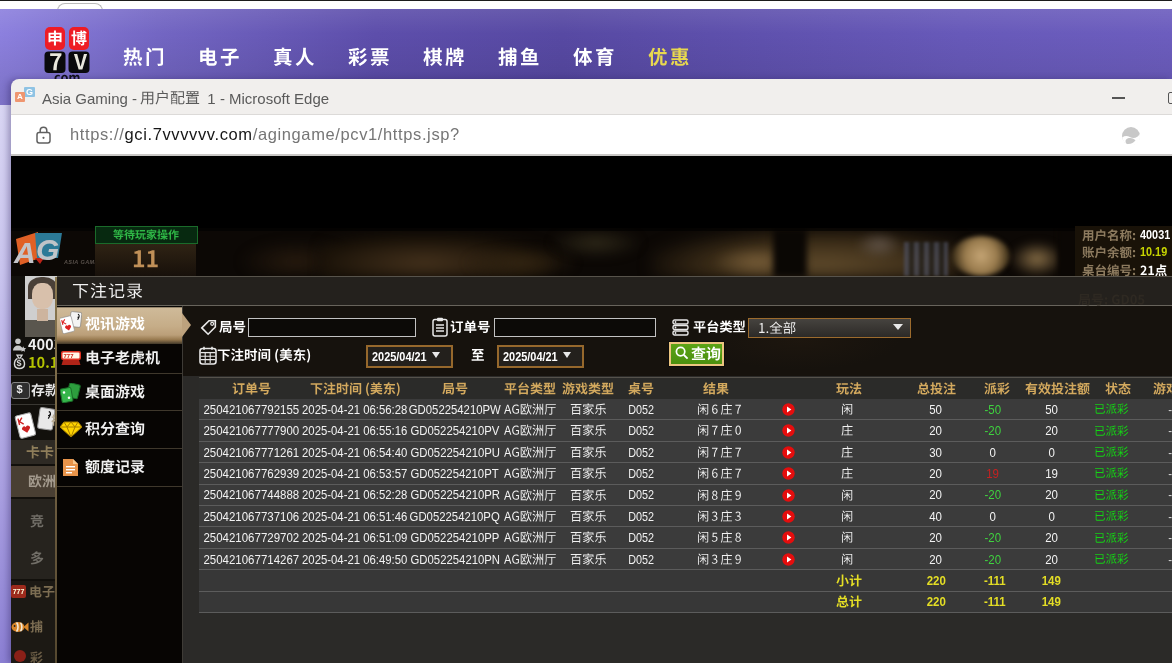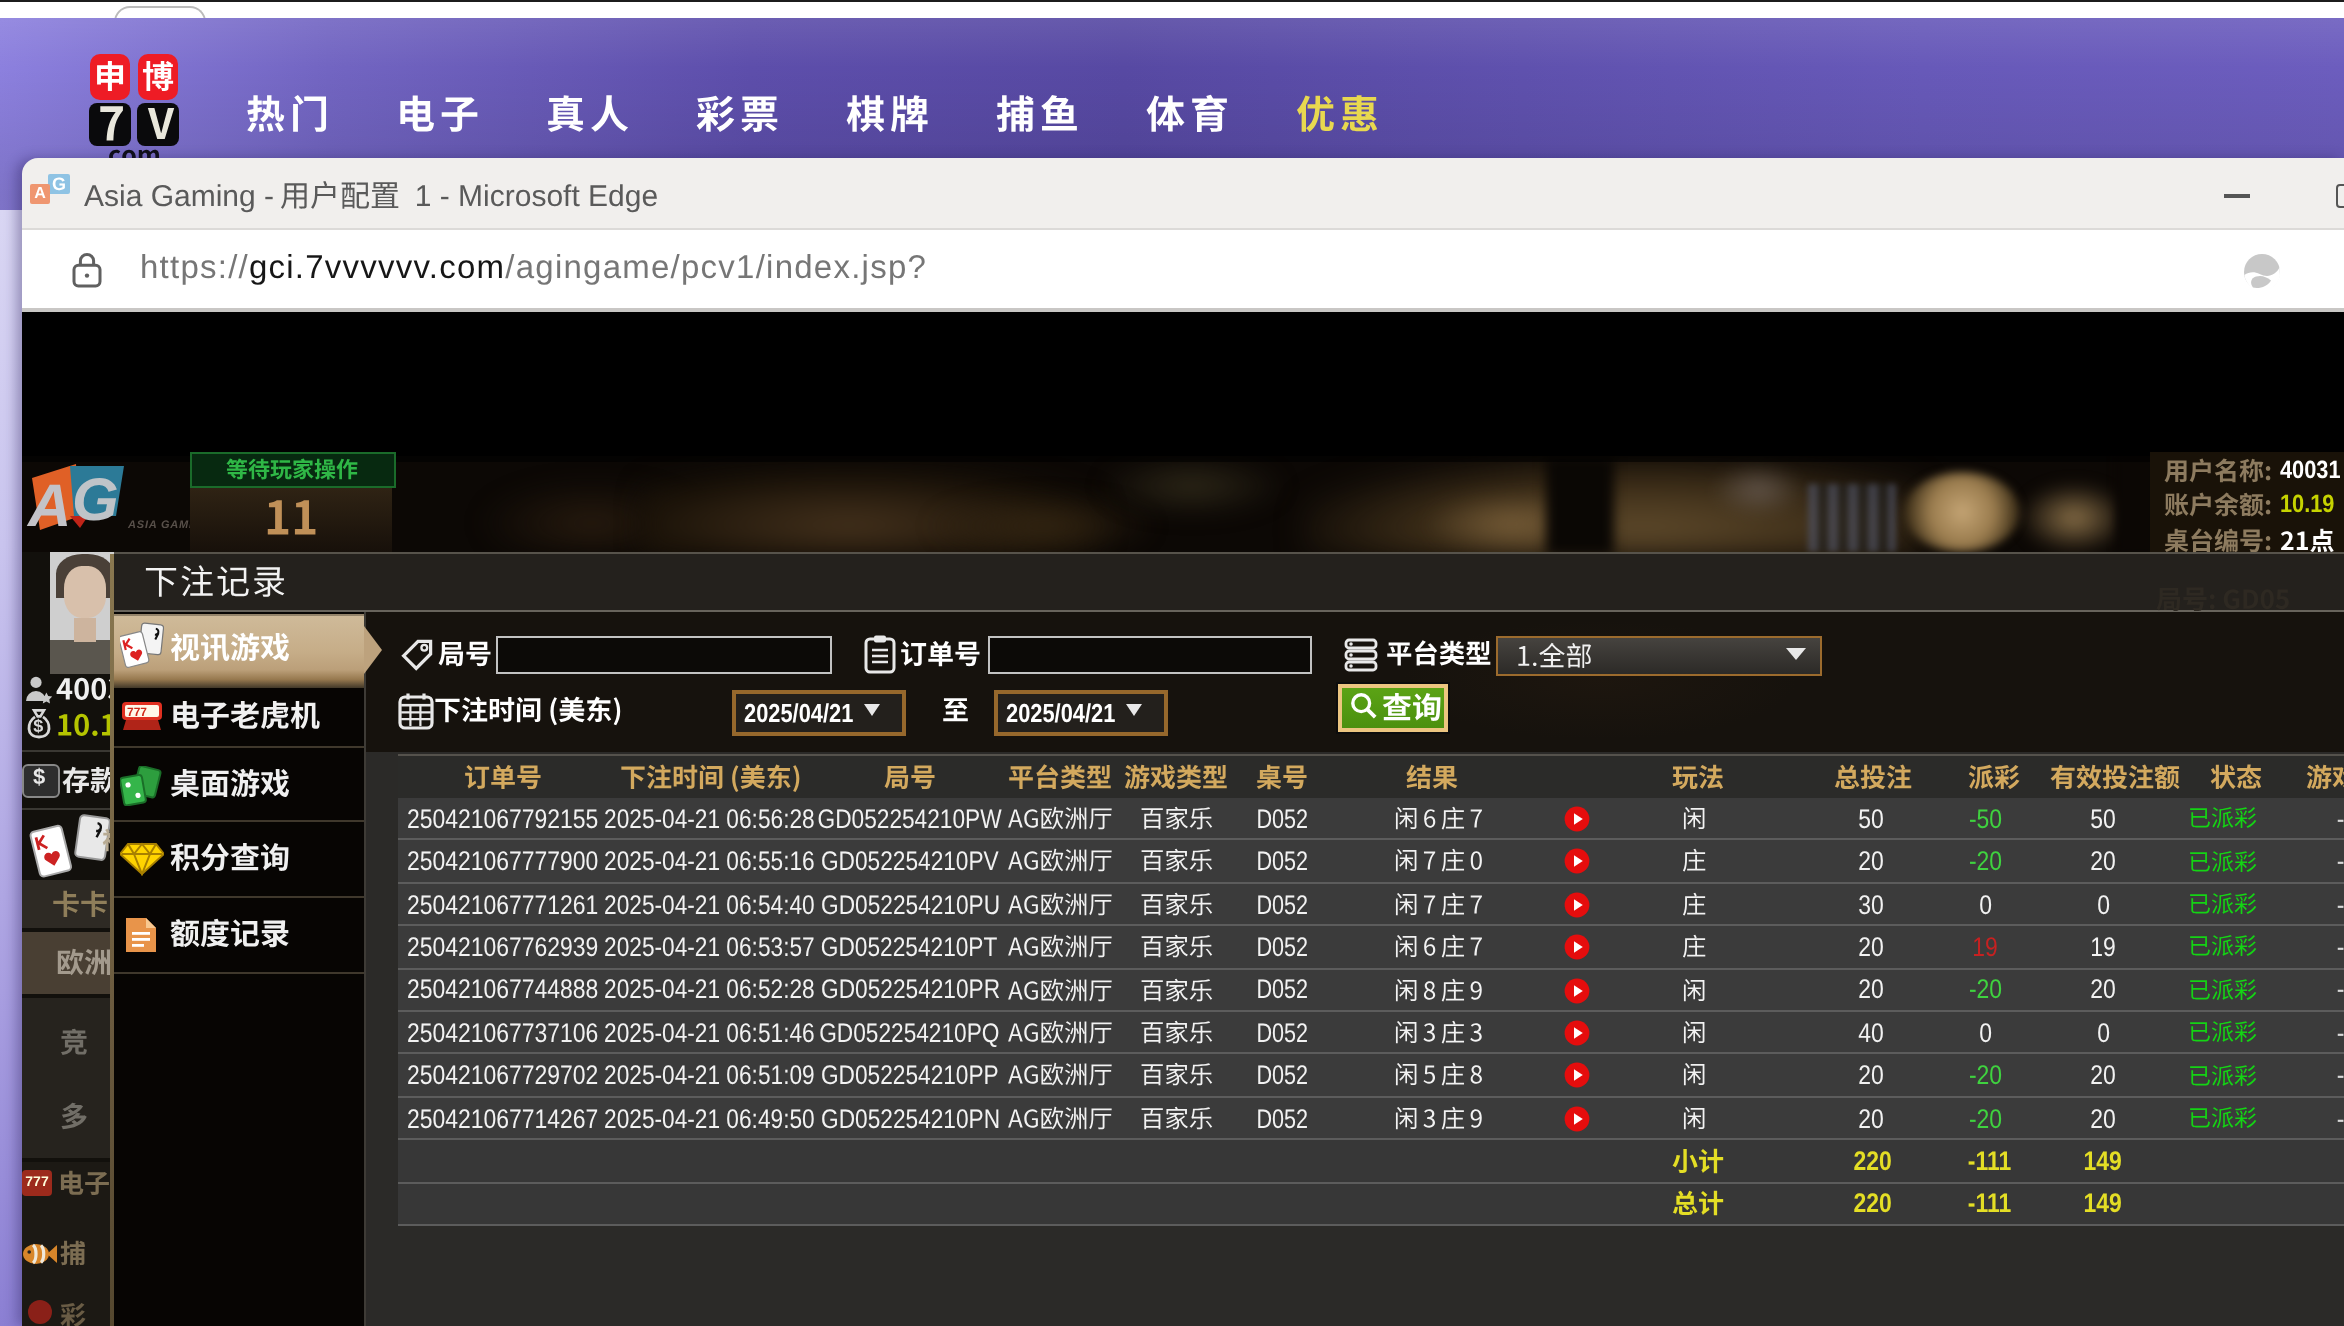--- a/index.html
+++ b/index.html
@@ -110,21 +110,21 @@
 <div class="abs" style="left:11px;top:114px;width:1161px;height:1px;background:#dcdad8"></div>
 <div class="abs" style="left:11px;top:115px;width:1161px;height:39px;background:#fff;border-bottom:2px solid #c9c7c5"></div>
 <svg class="abs" style="left:36px;top:126px" width="15" height="18" viewBox="0 0 15 18">
 <rect x="1" y="6.6" width="13" height="10.4" rx="2.2" fill="none" stroke="#606060" stroke-width="1.5"></rect>
 <path d="M4.2 6.6 V4.4 A3.3 3.1 0 0 1 10.8 4.4 V6.6" fill="none" stroke="#606060" stroke-width="1.5"></path>
 <circle cx="7.5" cy="11.8" r="1.1" fill="#606060"></circle>
   </svg>
 <div class="abs" style="left:70px;top:123px;height:22px;display:flex;align-items:center;font-size:16.5px;color:#767676;letter-spacing:.62px">
 <span>https://</span>
     <span style="color:#161616">gci.7vvvvvv.com</span>
-    <span>/agingame/pcv1/index.jsp?</span>
+    <span>/agingame/pcv1/https.jsp?</span>
   </div>
 <svg class="abs" style="left:1121px;top:126px" width="20" height="20" viewBox="0 0 20 20">
 <circle cx="10" cy="10" r="9" fill="#c8c8c8"></circle>
 <path d="M1.2 11.5 C3.5 9.8 6.2 9.6 8.8 11 C11.5 12.4 14 12.3 16.2 10.8 C17.5 9.9 18.4 8.7 18.8 7.4 L19 12 A9 9 0 0 1 3.5 16.5 C2.3 15 1.4 13.3 1.2 11.5 Z" fill="#fff"></path>
 <path d="M5.5 17.8 C3.8 15.6 4.4 13.2 7 12.3 C9.5 11.5 12 12.2 14.5 14.2 C12.8 17 9 18.6 5.5 17.8 Z" fill="#c8c8c8"></path>
 </svg>
 <div class="abs" style="left:11px;top:156px;width:1161px;height:507px;background:#000"></div>
 <div class="abs" style="left:11px;top:228px;width:1161px;height:48px;background:#0c0805;overflow:hidden">
     <div class="abs" style="left:230px;top:12px;width:110px;height:36px;background:radial-gradient(ellipse at 50% 60%,#261a0e,transparent 75%);filter:blur(5px)"></div>
     <div class="abs" style="left:310px;top:6px;width:230px;height:44px;background:radial-gradient(ellipse at 45% 65%,#44311c,#1a1208 60%,transparent 80%);filter:blur(6px)"></div>

